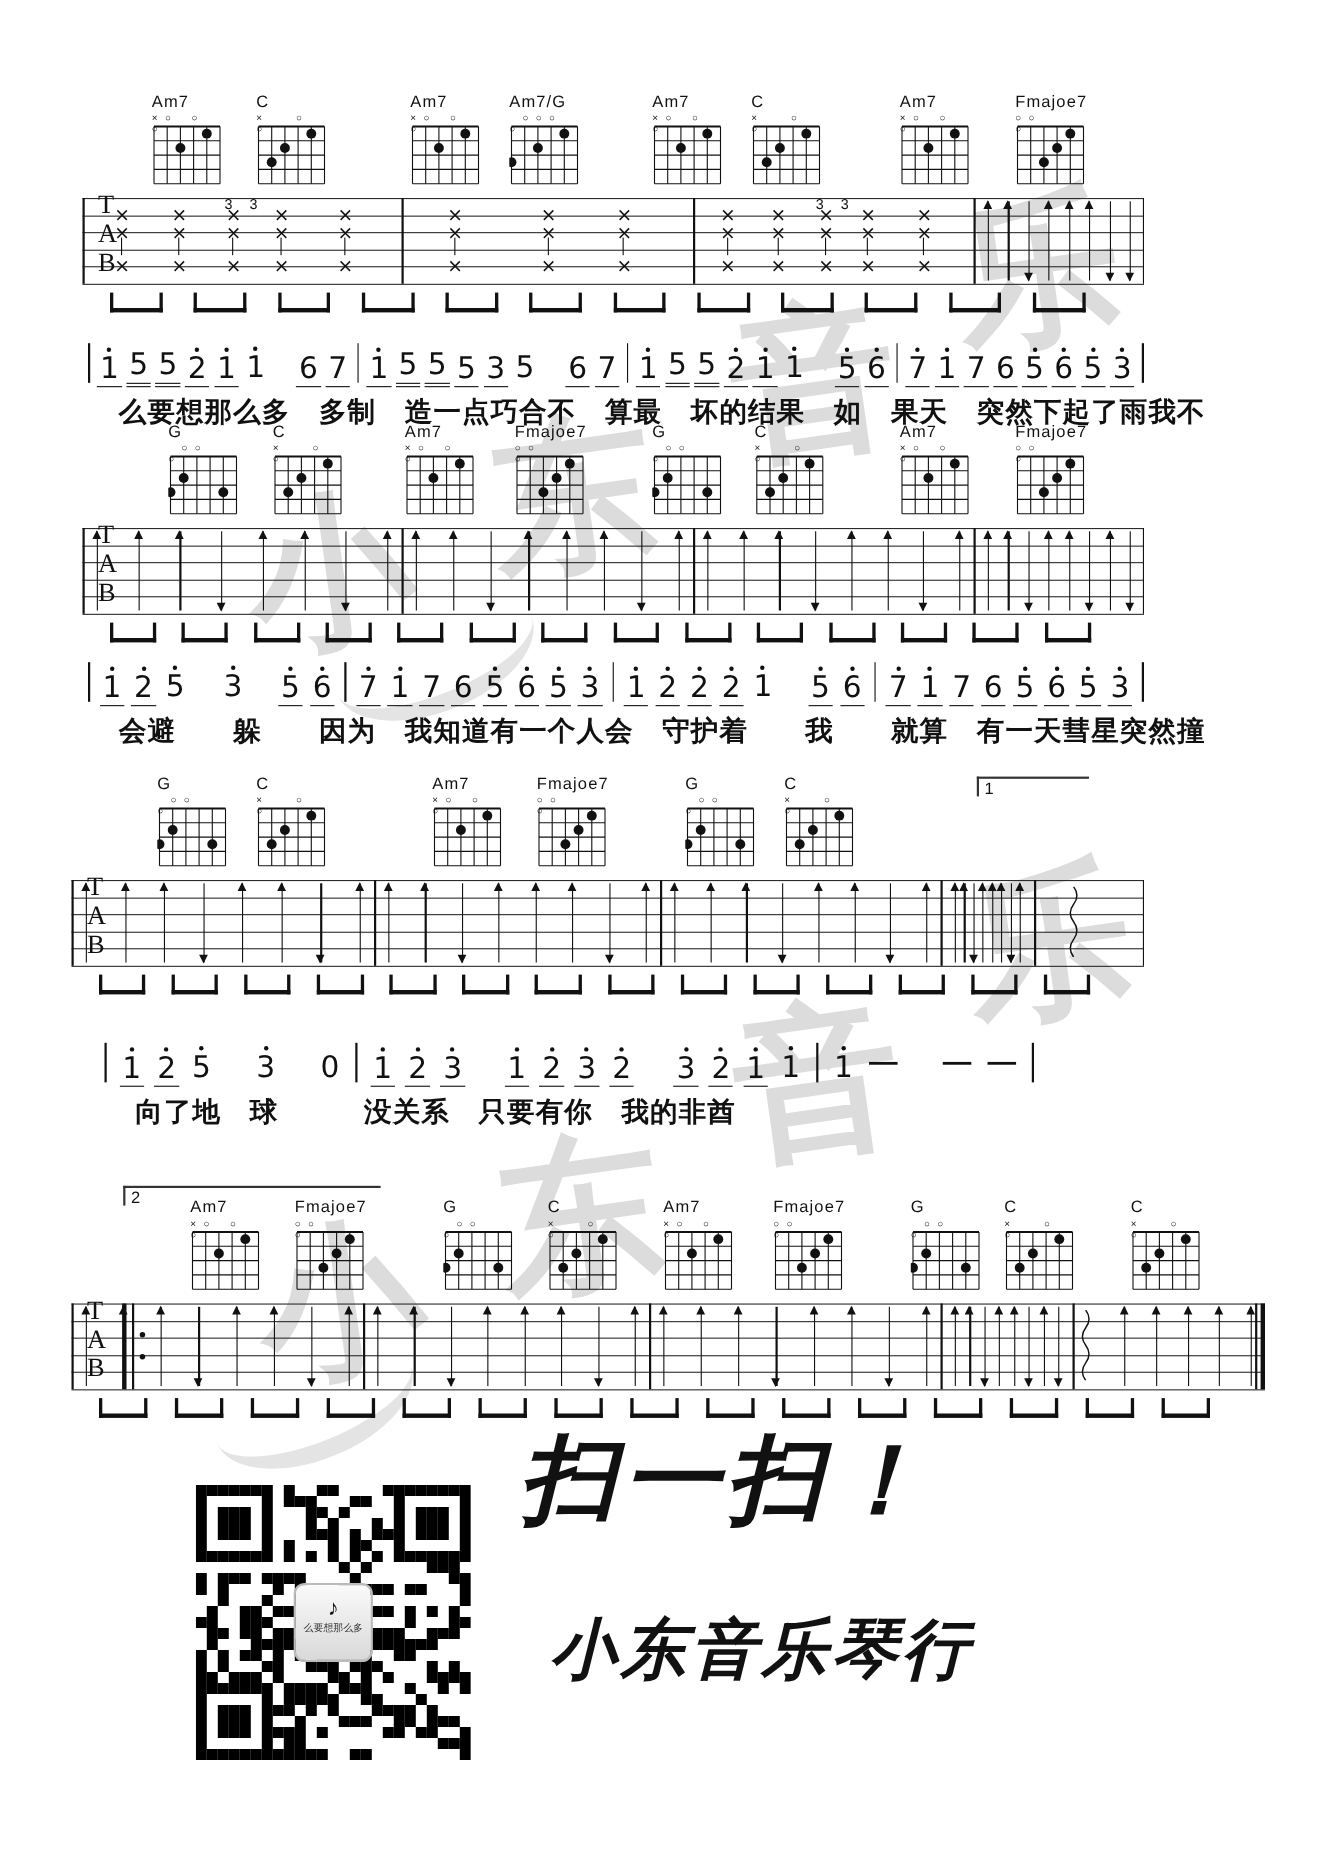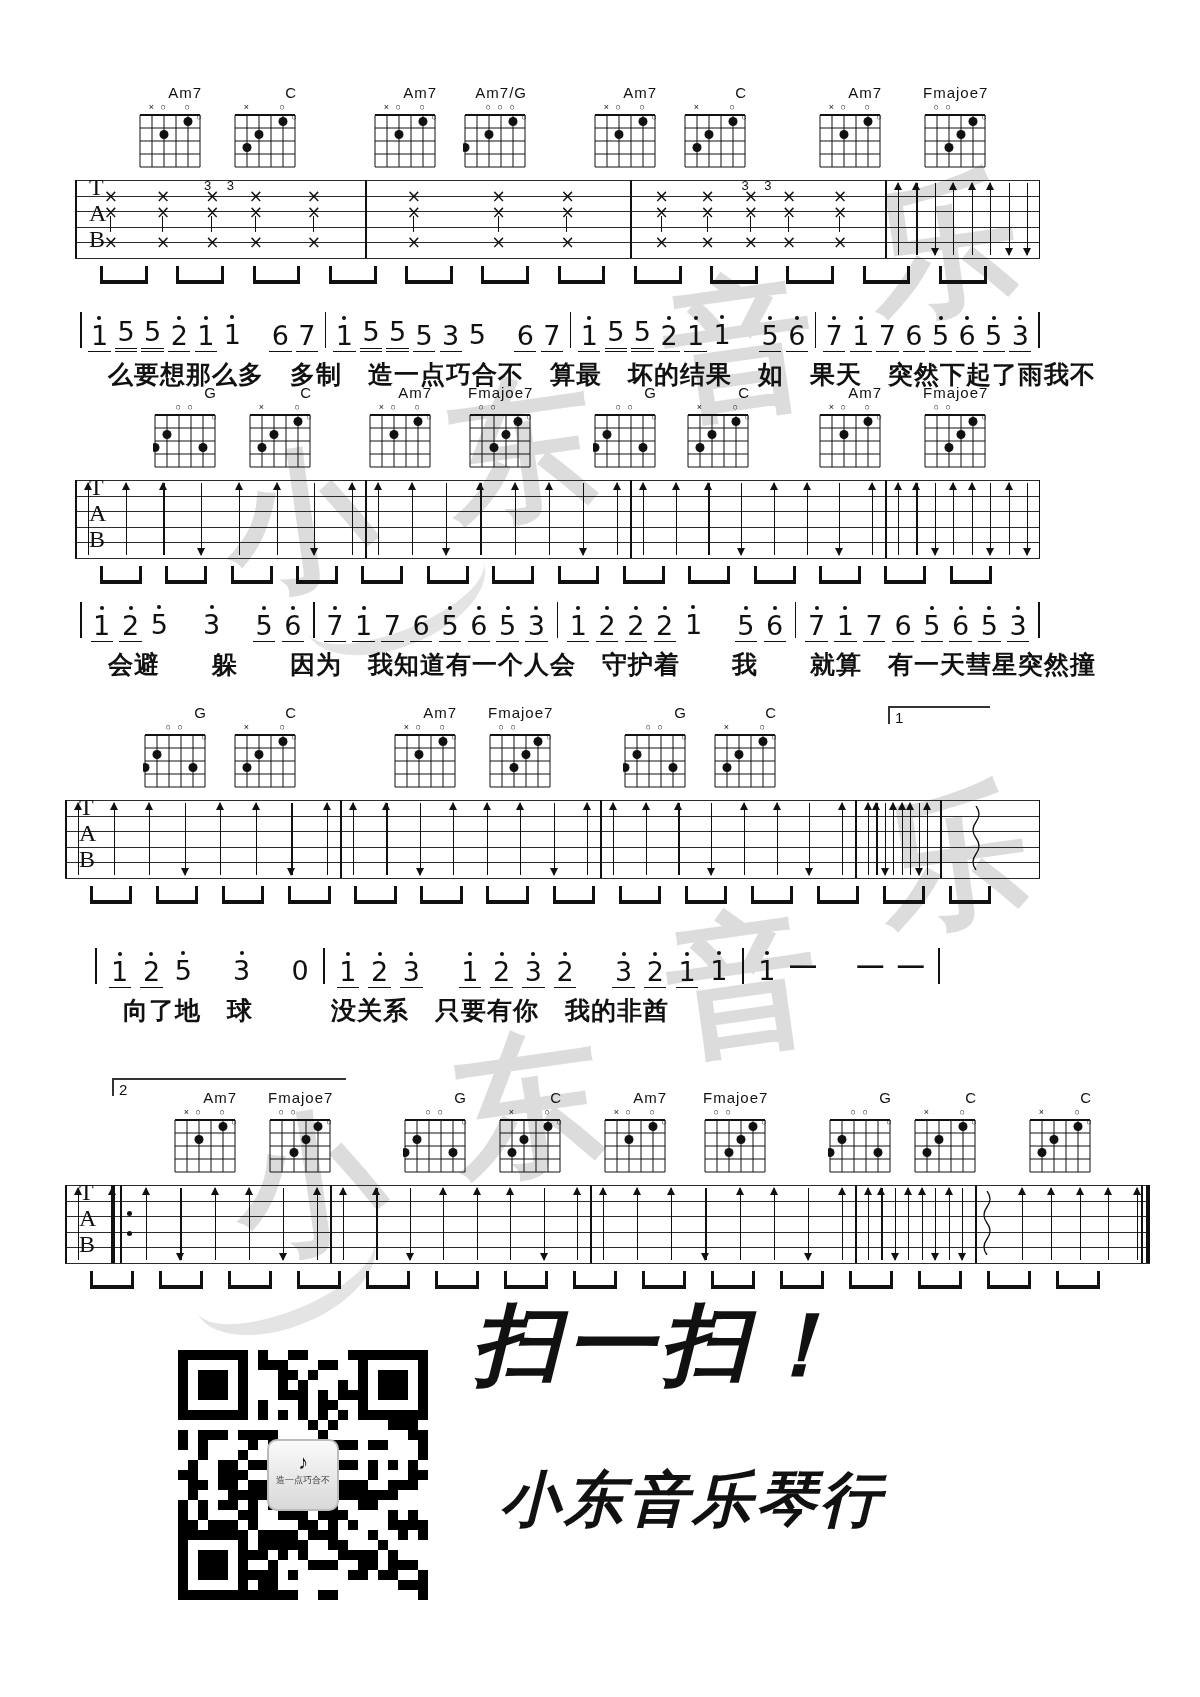--- a/index.html
+++ b/index.html
@@ -4,21 +4,21 @@
 <style>
   html,body{margin:0;padding:0;background:#e8e8e8;}
   .page{position:relative;width:1200px;height:1697px;background:#ffffff;overflow:hidden;
         font-family:"Liberation Sans",sans-serif;color:#111;margin:0 auto;}
   
   .wm{position:absolute;font-family:"DejaVu Serif",serif;font-weight:bold;color:#c7c7c7;
       opacity:.62;line-height:1;transform:rotate(-8deg);pointer-events:none;}
   .swoosh{position:absolute;width:190px;height:86px;border:none;border-bottom:16px solid #cfcfcf;
       border-radius:50%;opacity:.55;transform:rotate(-22deg);}
   
-  .chord{position:absolute;width:64px;text-align:right;}
+  .chord{position:absolute;width:64px;text-align:left;}
   .chord .lbl{font-size:15px;letter-spacing:1px;white-space:nowrap;height:18px;line-height:18px;}
   .mkrow{height:10px;line-height:10px;}
   .mkrow span{display:inline-block;width:12px;font-size:9px;vertical-align:top;}
   
   .staff{position:absolute;height:78px;}
   .sline{position:absolute;left:0;right:0;height:1px;background:#2b2b2b;}
   .vbar{position:absolute;top:0;width:1.5px;height:78px;background:#111;}
   .vbar.thick{width:4px;}
   .tabL{position:absolute;left:14px;font-family:"Liberation Serif",serif;font-size:24px;line-height:1;}
   .xm{position:absolute;font-size:17px;line-height:1;font-family:"DejaVu Sans",sans-serif;}
@@ -2065,18 +2065,18 @@
           <rect x="70" y="240" width="10" height="10" fill="#000"></rect>
           <rect x="80" y="240" width="10" height="10" fill="#000"></rect>
           <rect x="90" y="240" width="10" height="10" fill="#000"></rect>
           <rect x="100" y="240" width="10" height="10" fill="#000"></rect>
           <rect x="110" y="240" width="10" height="10" fill="#000"></rect>
           <rect x="140" y="240" width="10" height="10" fill="#000"></rect>
           <rect x="150" y="240" width="10" height="10" fill="#000"></rect>
           <rect x="240" y="240" width="10" height="10" fill="#000"></rect>
         </svg><div class="qrlogo">
           <div class="gl">♪</div>
-          <div class="tx">造一点巧合不</div>
+          <div class="tx">么要想那么多</div>
         </div></div>
     <div class="scan-title">扫一扫！</div>
     <div class="scan-sub">小东音乐琴行</div>
   </div>
 </div>
 
 </body></html>

